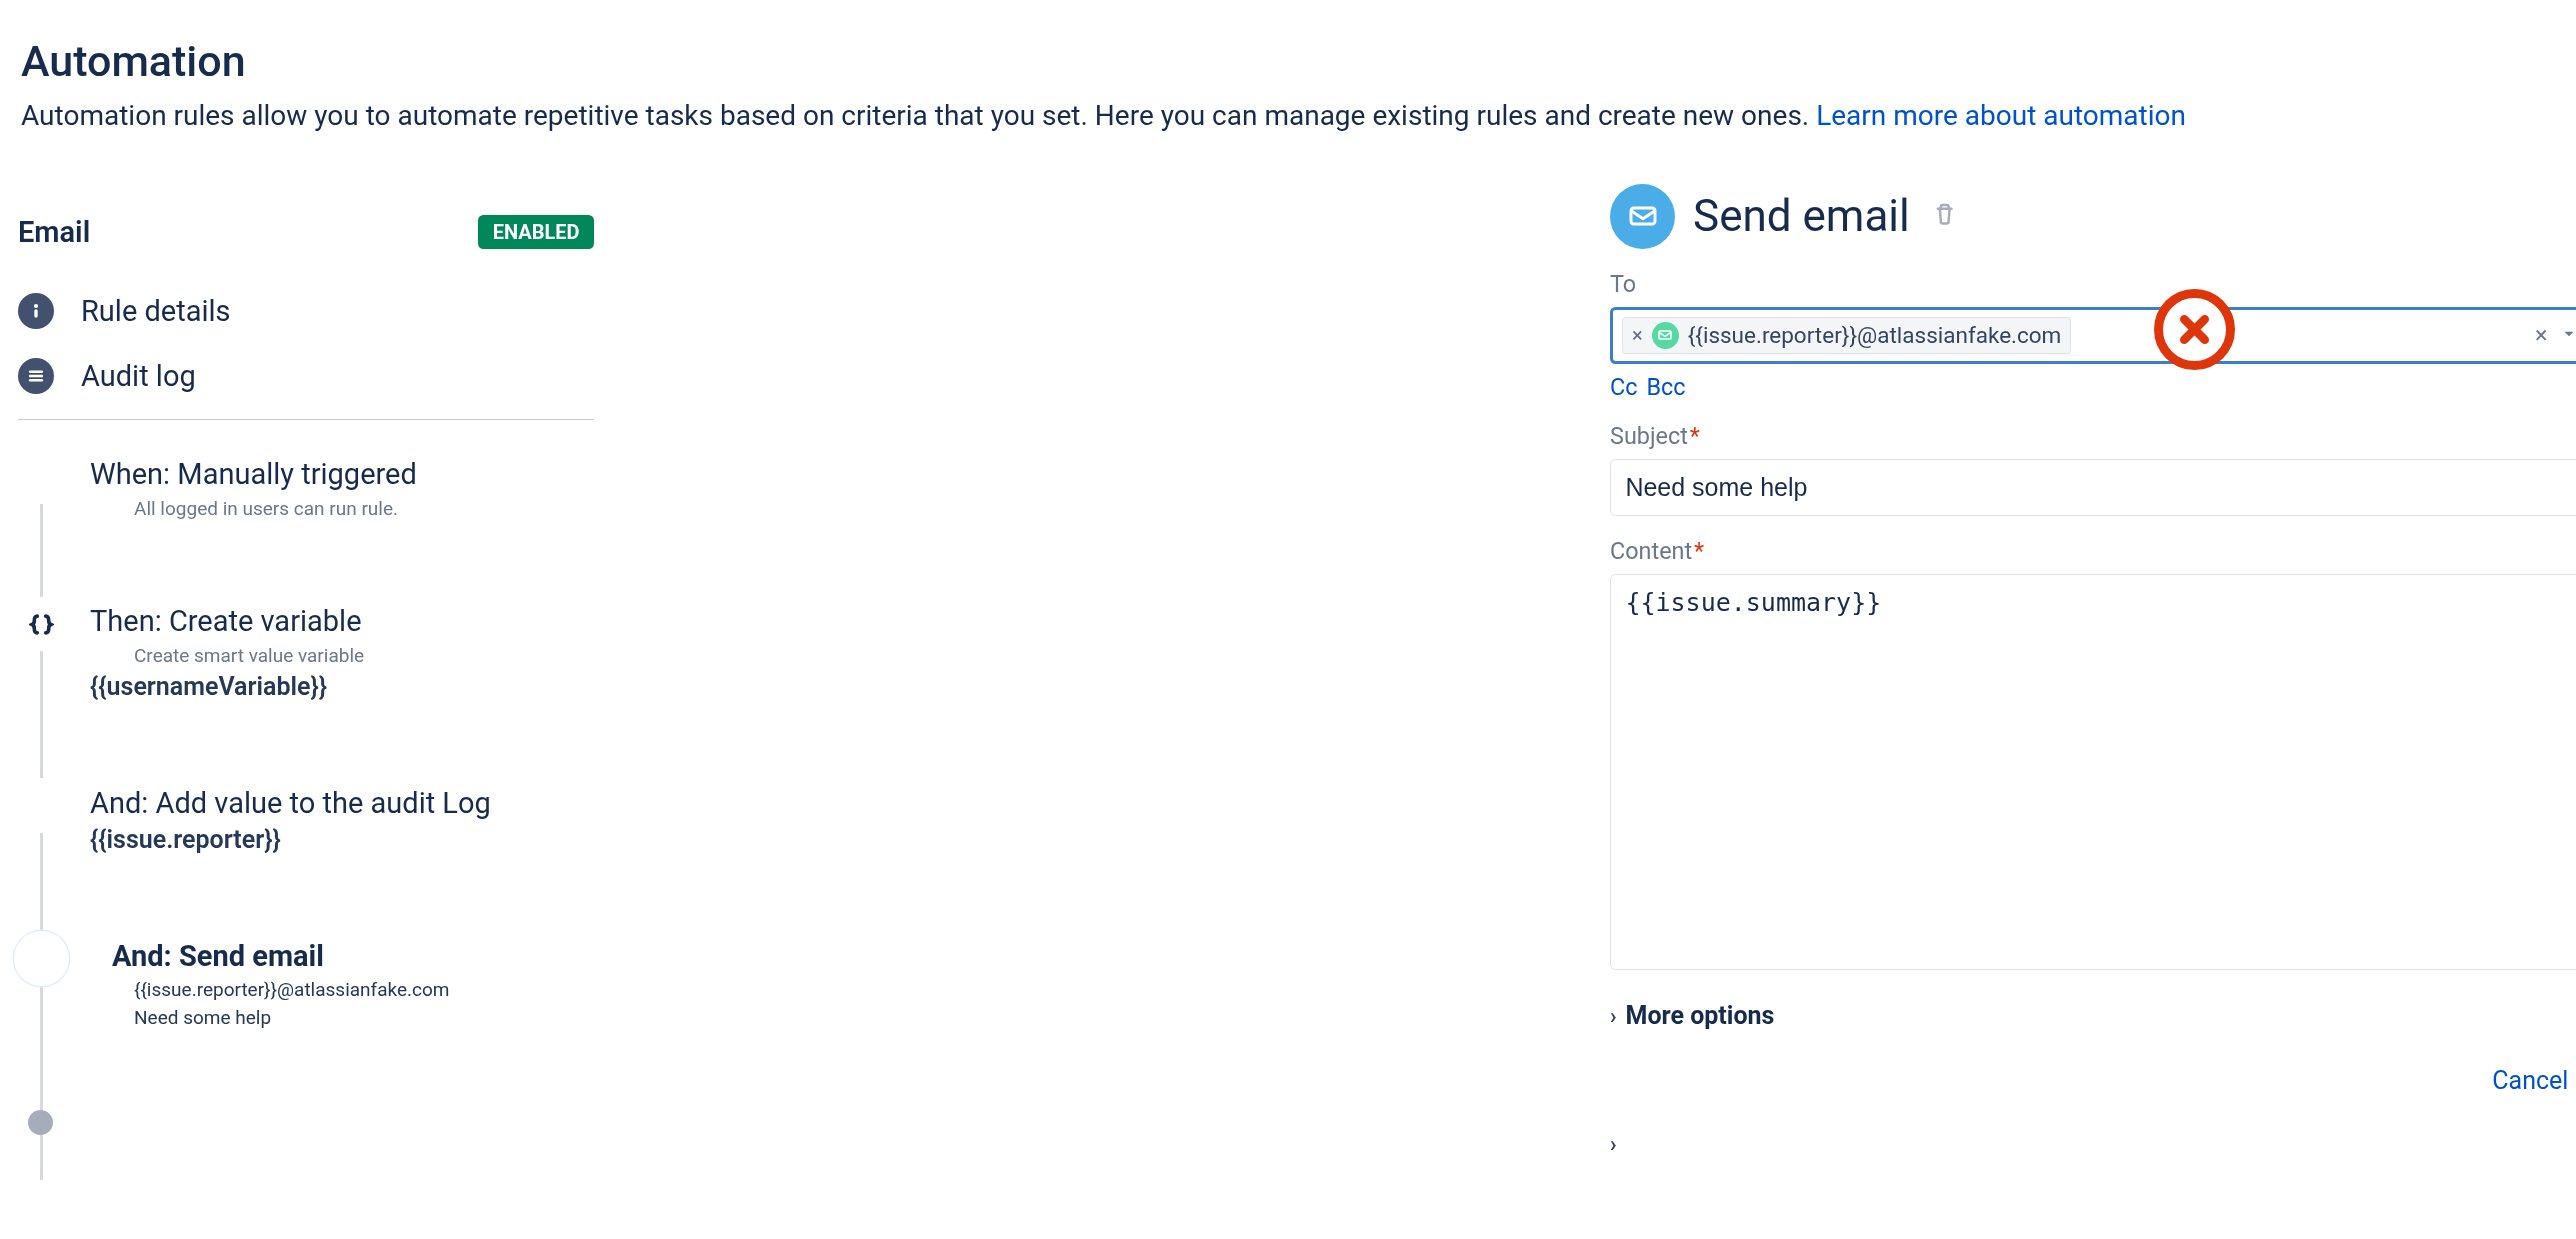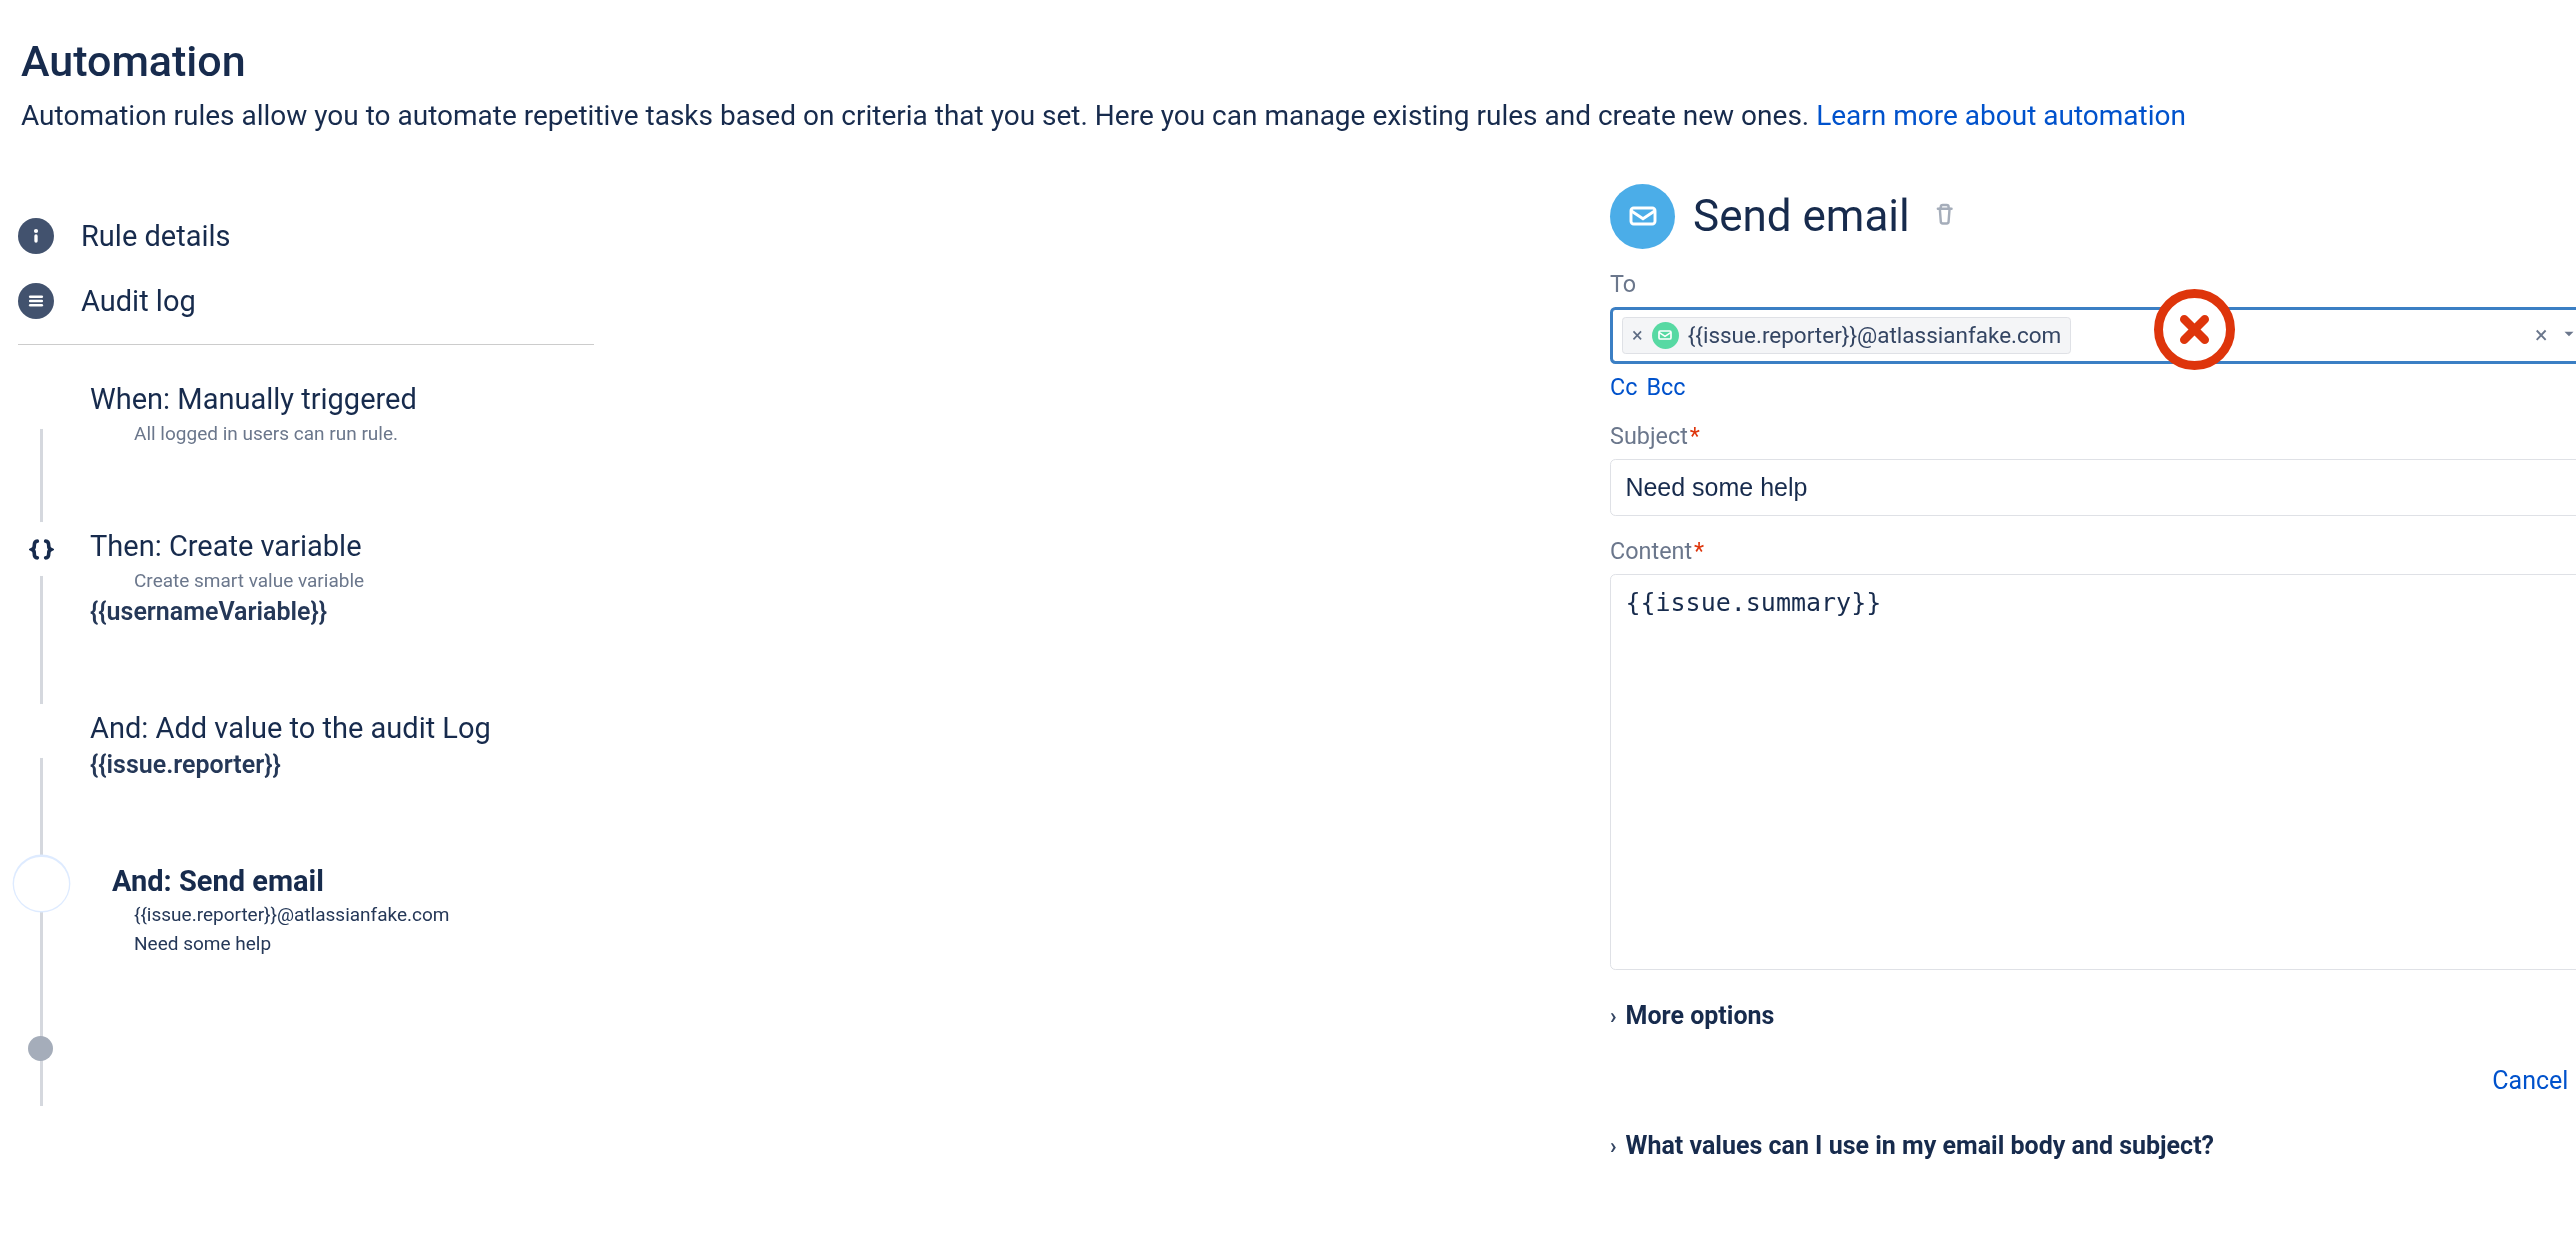--- a/index.html
+++ b/index.html
@@ -232,20 +232,24 @@
 <div style="padding: 36px 18px 0 21px;">
   <h1 class="page-title">Automation</h1>
   <p class="page-subtitle">
     <span>Automation rules allow you to automate repetitive tasks based on criteria that you set. Here you can manage existing rules and create new ones. </span><a class="subtitle-link" href="#">Learn more about automation</a>
   </p>
 </div>
 
 <div class="layout">
 
   <div class="left-col">
+    <div class="rule-header">
+      <span class="name">Email</span>
+      <span class="enabled-badge">ENABLED</span>
+    </div>
 
     <div class="nav-list">
       <div class="nav-item">
         <span class="icon-circle">
           <svg width="20" height="20" viewBox="0 0 24 24" fill="#fff">
               <circle cx="12" cy="6" r="2.5"></circle>
               <rect x="10" y="10" width="4" height="10" rx="2"></rect>
             </svg>
         </span>
         <span class="label">Rule details</span>
@@ -388,17 +392,16 @@
 
     <div class="expander">
       <span class="chev">›</span>
       <span>More options</span>
     </div>
 
     <div class="cancel-link" style="width:980px;">Cancel</div>
 
     <div class="expander" style="margin-top:36px;">
       <span class="chev">›</span>
-      <span>What values can I use in my email body and subject?</span>
     </div>
   </div>
 </div>
 
 
 </body></html>

